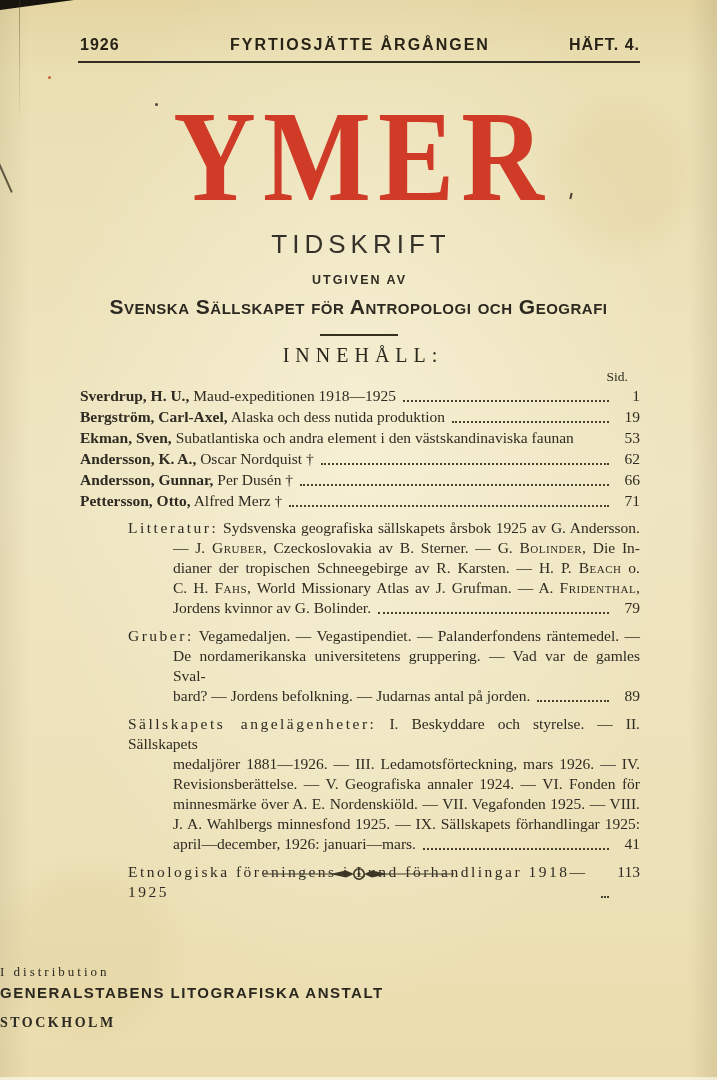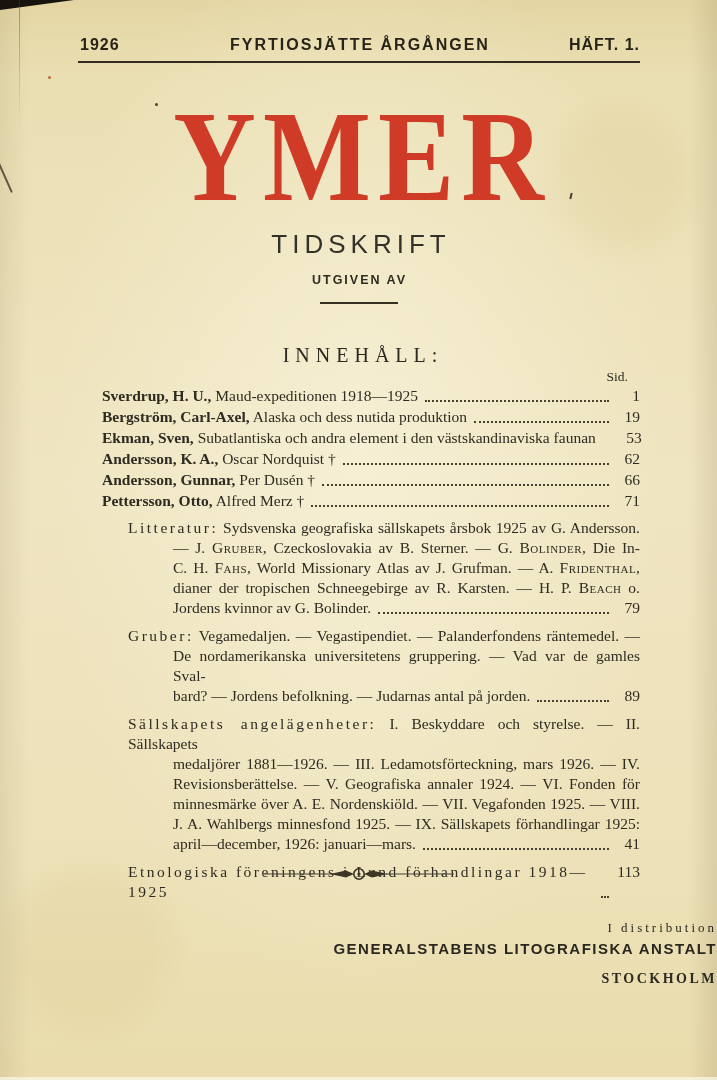--- a/index.html
+++ b/index.html
@@ -31,33 +31,33 @@
     font-size:12.5px;letter-spacing:2px;text-indent:2px;color:#2e2b22;}
   .society{margin-top:8px;font-family:"Liberation Sans",sans-serif;font-weight:600;
     font-variant:small-caps;font-size:21px;letter-spacing:0.5px;color:#2c2921;}
   .society-rule{width:78px;height:2px;background:#36311f;margin:15px auto 0;}
   
   .contents{position:absolute;left:80px;top:345px;width:560px;font-size:15.5px;line-height:21px;color:#2e2b22;}
   .contents-heading{text-align:center;font-size:20px;letter-spacing:6px;text-indent:6px;height:24px;color:#2b2820;}
   .sid{height:16px;text-align:right;font-size:13.5px;padding-right:12px;line-height:16px;}
   .row{display:flex;align-items:baseline;}
   .entry .author{font-weight:700;}
-  .article .entry{white-space:nowrap;margin-left:22px;}
+  .article .entry{white-space:nowrap;}
   .leader{flex:1;align-self:flex-end;margin:0 5px 4px 7px;min-width:8px;border-bottom:2px dotted #46412e;}
   .leader.nodots{border-bottom:none;}
   .pnum{min-width:26px;text-align:right;}
   .section{margin-top:8px;line-height:20px;margin-left:48px;}
   .section:first-of-type{margin-top:7px;}
   .jline{text-align:justify;text-align-last:justify;}
   .hang{padding-left:45px;}
   .seg-sp{letter-spacing:2.5px;}
   .seg-sc{font-variant:small-caps;letter-spacing:0.5px;}
   
   .ornament{position:absolute;left:50%;top:866px;transform:translateX(-50%);}
-  .imprint{position:absolute;left:0;top:920px;width:717px;text-align:right;color:#2c2a22;}
+  .imprint{position:absolute;left:0;top:964px;width:717px;text-align:left;color:#2c2a22;}
   .imprint .distribution{font-size:13px;letter-spacing:3px;}
   .imprint .printer{margin-top:4px;font-family:"Liberation Sans",sans-serif;font-weight:600;
     font-size:15px;letter-spacing:1.5px;color:#2a271f;}
   .imprint .city{margin-top:14px;font-weight:700;font-size:14px;letter-spacing:2.5px;}
   
   .corner-tl{position:absolute;left:0;top:0;width:74px;height:10px;background:#17130d;
     clip-path:polygon(0 0,74px 0,0 10px);}
   .crease{position:absolute;left:19px;top:0;width:1px;height:130px;
     background:linear-gradient(180deg,rgba(75,63,35,0.45),rgba(75,63,35,0));}
   .scratch{position:absolute;left:4px;top:160px;width:2px;height:34px;background:rgba(52,45,30,0.75);
@@ -76,28 +76,29 @@
   <div class="crease"></div>
   <div class="scratch"></div>
   <div class="speck-a"></div>
   <div class="speck-b"></div>
   <div class="speck-c"></div>
   <div class="bottom-edge"></div>
 
   <div class="header">
     <span class="year">1926</span>
     <span class="volume">FYRTIOSJÄTTE ÅRGÅNGEN</span>
-    <span class="issue">HÄFT. 1.</span>
+    <span class="issue">HÄFT. 4.</span>
   </div>
   <div class="header-rule"></div>
 
   <div class="masthead">
     <div class="title" style="color: rgb(207, 59, 39);">YMER</div>
     <div class="subtitle">TIDSKRIFT</div>
     <div class="published-by">UTGIVEN AV</div>
+    <div class="society">Svenska Sällskapet för Antropologi och Geografi</div>
     <div class="society-rule"></div>
   </div>
 
   <div class="contents">
     <div class="contents-heading">INNEHÅLL:</div>
     <div class="sid">Sid.</div>
     <div id="articles-list">
         <div class="row article">
           <span class="entry"><span class="author">Sverdrup, H. U.,</span> Maud-expeditionen 1918—1925</span>
           <span class="leader"></span>
@@ -126,22 +127,22 @@
         <div class="row article">
           <span class="entry"><span class="author">Pettersson, Otto,</span> Alfred Merz †</span>
           <span class="leader"></span>
           <span class="pnum">71</span>
         </div>
       </div>
     <div id="sections-list">
         <div class="section">
           <div class="jline"><span class="seg-sp">Litteratur:</span><span> Sydsvenska geografiska sällskapets årsbok 1925 av G. Andersson.</span></div>
           <div class="jline hang"><span>— J. </span><span class="seg-sc">Gruber</span><span>, Czeckoslovakia av B. Sterner. — G. </span><span class="seg-sc">Bolinder</span><span>, Die In-</span></div>
+          <div class="jline hang"><span>dianer der tropischen Schneegebirge av R. Karsten. — H. P. </span><span class="seg-sc">Beach</span><span> o.</span></div>
           <div class="jline hang"><span>C. H. </span><span class="seg-sc">Fahs</span><span>, World Missionary Atlas av J. Grufman. — A. </span><span class="seg-sc">Fridenthal</span><span>,</span></div>
-          <div class="jline hang"><span>dianer der tropischen Schneegebirge av R. Karsten. — H. P. </span><span class="seg-sc">Beach</span><span> o.</span></div>
           <div class="row hang">
             <span class="entry"><span>Jordens kvinnor av G. Bolinder.</span></span>
             <span class="leader"></span>
             <span class="pnum">79</span>
           </div>
         </div>
         <div class="section">
           <div class="jline"><span class="seg-sp">Gruber:</span><span> Vegamedaljen. — Vegastipendiet. — Palanderfondens räntemedel. —</span></div>
           <div class="jline hang"><span>De nordamerikanska universitetens gruppering. — Vad var de gamles Sval-</span></div>
           <div class="row hang">

